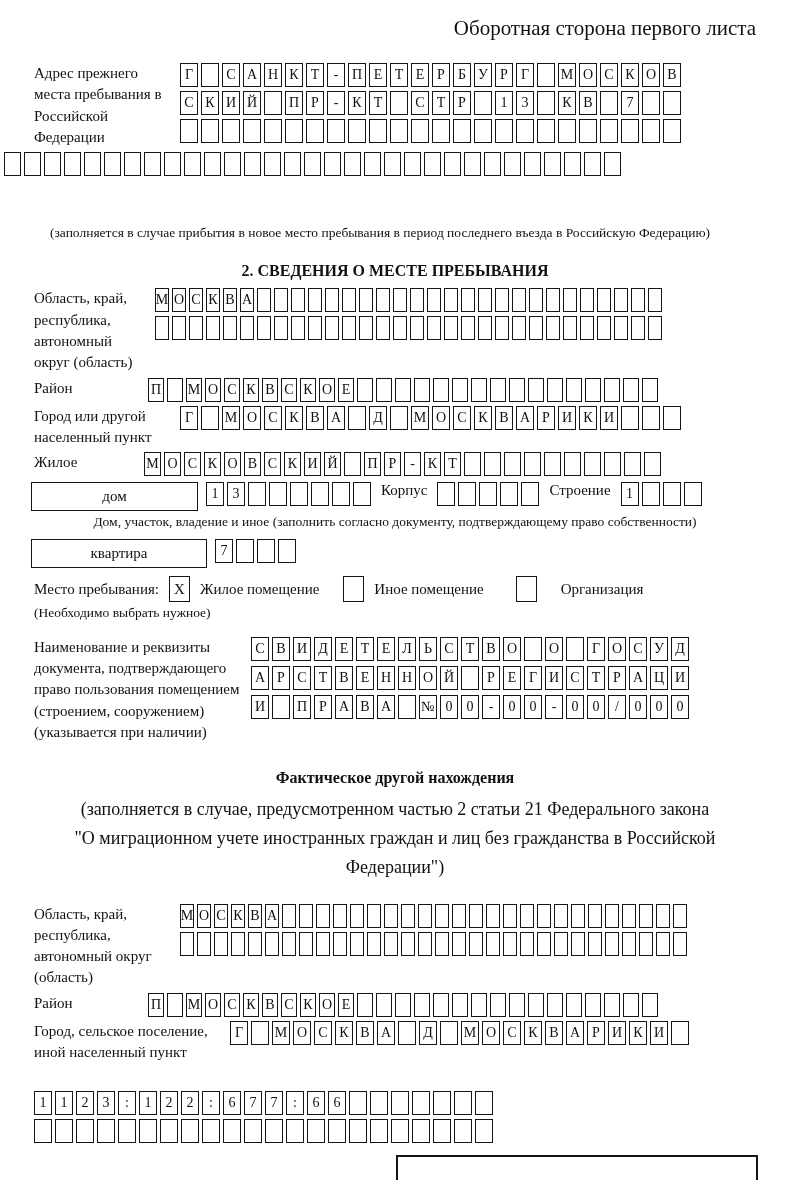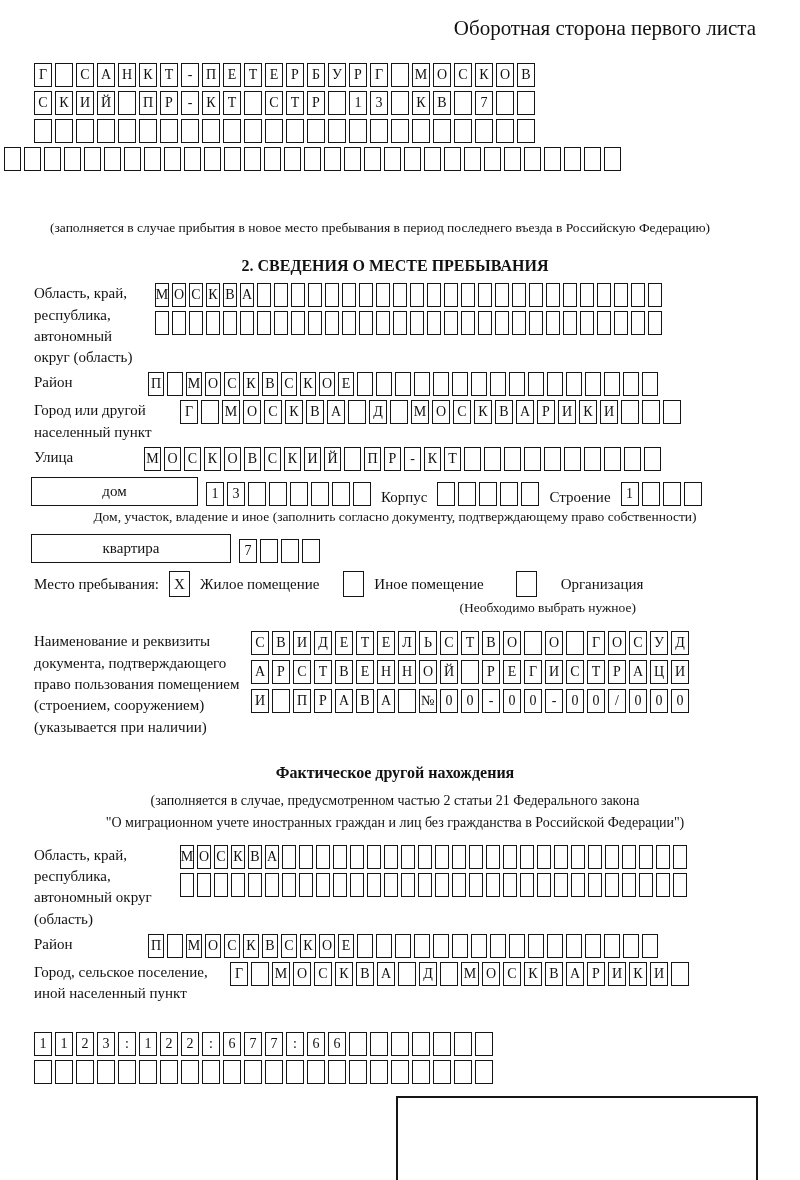--- a/index.html
+++ b/index.html
@@ -21,41 +21,42 @@
     font-size:14px; line-height:1;
   }
   .fullrow { margin-left:-30px; margin-top:4px; margin-bottom:2px; }
 
   .caption { font-size:13.5px; text-align:center; margin:2px 0 8px 0; line-height:1.35; }
   .caption.left-span { margin-left:-30px;margin-top:48px; }
 
   .section-title { font-size:16px; font-weight:bold; text-align:center; margin:20px 0 8px 0; }
 
   .named-box { border:1.8px solid #151515; height:29px; display:flex; align-items:center; justify-content:center; font-size:15px; flex:none; }
-  .dom-row, .kv-row { display:flex; align-items:flex-end; gap:8px; margin:6px 0 2px 0; }
+  .dom-row, .kv-row { display:flex; align-items:flex-start; gap:8px; margin:6px 0 2px 0; }
   .inline-label { font-size:15px; flex:none; padding:0 2px; }
 
   .check-row { display:flex; align-items:center; gap:10px; font-size:15px; margin:8px 0 2px 0; }
   .checkbox { width:21px; height:26px; border:1.6px solid #151515; display:flex; align-items:center; justify-content:center; font-size:15px; flex:none; }
   .small-note { margin-top:2px; }
 
-  .fact-caption { font-size:14px; text-align:center; line-height:1.6; margin-bottom:10px; }
+  .fact-caption { font-size:18px; text-align:center; line-height:1.6; margin-bottom:22px; }
 
   .stamp-wrap { margin-left:362px; margin-top:12px; width:362px; }
   .stamp-box { width:362px; height:172px; border:2.2px solid #151515; }
   .mt14 { margin-top:14px; }
 </style>
 </head>
 <body>
 
 <div class="page">
 
   <div class="header-note">Оборотная сторона первого листа</div>
 
   <div class="field-row">
+    <div class="label" style="width:146px">Адрес прежнего места пребывания в Российской Федерации</div>
     <div class="rows">
       <div class="boxrow" style="--cw:18px">
           <div class="cell">Г</div>
           <div class="cell"></div>
           <div class="cell">С</div>
           <div class="cell">А</div>
           <div class="cell">Н</div>
           <div class="cell">К</div>
           <div class="cell">Т</div>
           <div class="cell">-</div>
@@ -298,21 +299,21 @@
           <div class="cell">К</div>
           <div class="cell">И</div>
           <div class="cell"></div>
           <div class="cell"></div>
           <div class="cell"></div>
         </div>
     </div>
   </div>
 
   <div class="field-row">
-    <div class="label" style="width:110px">Улица</div>
+    <div class="label" style="width:110px">Жилое</div>
     <div class="rows">
       <div class="boxrow" style="--cw:17px">
           <div class="cell">М</div>
           <div class="cell">О</div>
           <div class="cell">С</div>
           <div class="cell">К</div>
           <div class="cell">О</div>
           <div class="cell">В</div>
           <div class="cell">С</div>
           <div class="cell">К</div>
@@ -364,41 +365,41 @@
     <div class="boxrow" style="--cw:18px">
         <div class="cell">1</div>
         <div class="cell"></div>
         <div class="cell"></div>
         <div class="cell"></div>
       </div>
   </div>
   <div class="caption" style="text-align:center">Дом, участок, владение и иное (заполнить согласно документу, подтверждающему право собственности)</div>
 
   <div class="kv-row" style="margin-left:-3px">
-    <div class="named-box" style="width:200px">
+    <div class="named-box" style="width:176px">
         <span>квартира</span>
       </div>
     <div class="boxrow" style="--cw:18px">
         <div class="cell">7</div>
         <div class="cell"></div>
         <div class="cell"></div>
         <div class="cell"></div>
       </div>
   </div>
 
   <div class="check-row">
     <span>Место пребывания:</span>
     <span class="checkbox">X</span>
     <span>Жилое помещение</span>
     <span class="checkbox" style="margin-left:14px"></span>
     <span>Иное помещение</span>
     <span class="checkbox" style="margin-left:22px"></span>
     <span style="margin-left:14px">Организация</span>
   </div>
-  <div class="caption small-note" style="text-align:right; margin-right:120px">(Необходимо выбрать нужное)</div>
+  <div class="caption small-note" style="text-align:left; margin-right:120px">(Необходимо выбрать нужное)</div>
 
   <div class="field-row mt14">
     <div class="label" style="width:217px">Наименование и реквизиты документа, подтверждающего право пользования помещением (строением, сооружением) (указывается при наличии)</div>
     <div class="rows" style="gap:5px">
       <div class="boxrow" style="--cw:18px">
           <div class="cell">С</div>
           <div class="cell">В</div>
           <div class="cell">И</div>
           <div class="cell">Д</div>
           <div class="cell">Е</div>

